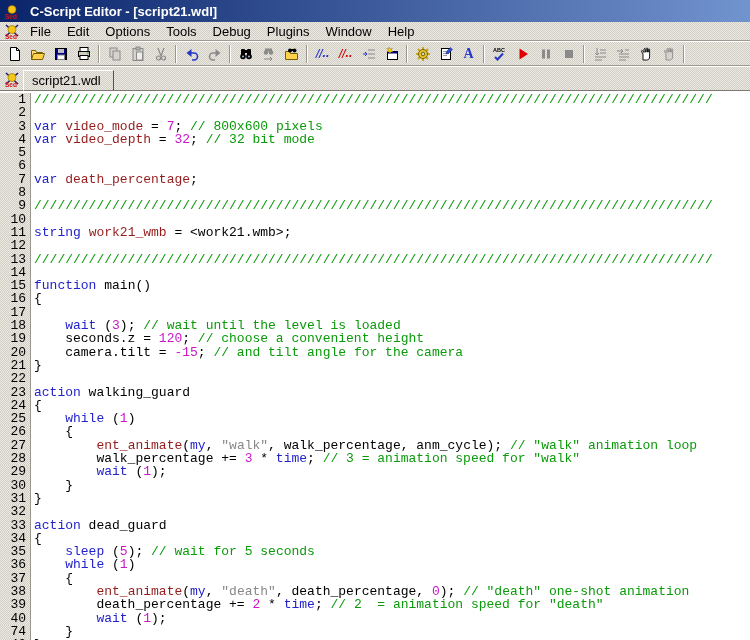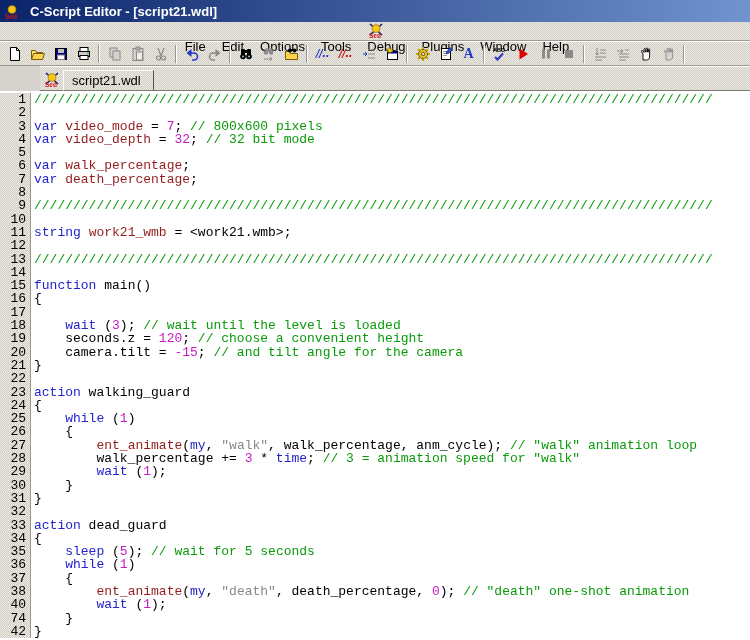--- a/index.html
+++ b/index.html
@@ -14,30 +14,30 @@
     background-size:2px 2px;
   }
   
   .titlebar{
     height:22px;display:flex;align-items:center;gap:10px;padding:0 4px;
     background:linear-gradient(to right,var(--titlebar_left,#0a246a),var(--titlebar_right,#7193ce));
   }
   .titlebar .title{color:#fff;font-weight:bold;font-size:13px;white-space:nowrap;}
   .winicon{width:16px;height:16px;flex:none;display:inline-block;}
   
-  .menubar{height:18px;display:flex;align-items:center;padding-left:4px;gap:0;border-bottom:1px solid #9d9a92;flex-direction:column;}
+  .menubar{height:18px;display:flex;align-items:center;padding-left:4px;gap:0;border-bottom:1px solid #9d9a92;}
   .menu-item{font-size:13px;color:#000;padding:1px 8px;white-space:nowrap;}
   .menubar .winicon{margin-right:2px;}
   
   .toolbar{height:23px;display:flex;align-items:center;padding-left:3px;border-top:1px solid #fff;border-bottom:1px solid #9d9a92;}
   .tb-btn{width:23px;height:22px;display:flex;align-items:center;justify-content:center;flex:none;}
   .tb-btn svg,.tb-btn span{display:block;}
   .tb-sep{width:0;height:18px;border-left:1px solid #9a968e;border-right:1px solid #ffffff;margin:0 3px;flex:none;}
   
-  .tabbar{height:23px;display:flex;align-items:flex-end;padding-left:4px;border-top:1px solid #fff;border-bottom:1px solid #7d7a74;margin-left:40px;}
+  .tabbar{height:23px;display:flex;align-items:flex-end;padding-left:4px;border-top:1px solid #fff;border-bottom:1px solid #7d7a74;}
   .tabbar .winicon{margin:0 3px 3px 0;}
   .tab{
     height:19px;display:flex;align-items:center;padding:0 12px 0 8px;
     font-size:13px;color:#000;white-space:nowrap;margin-bottom:-1px;
     border-top:1px solid #fff;border-left:1px solid #fff;border-right:1px solid #55524c;
     border-bottom:1px solid #7d7a74;
   }
   
   .codearea{
     height:552px;background:#fff;overflow:hidden;
@@ -338,21 +338,21 @@
       <span>script21.wdl</span>
     </span>
   </div>
 
   <div class="codearea" id="codearea">
       <div class="code-line"><span class="ln">1</span><span class="code"><span class="com">///////////////////////////////////////////////////////////////////////////////////////</span></span></div>
       <div class="code-line"><span class="ln">2</span><span class="code"></span></div>
       <div class="code-line"><span class="ln">3</span><span class="code"><span class="kw">var</span><span class="pl"> </span><span class="id">video_mode</span><span class="pl"> = </span><span class="num">7</span><span class="pl">; </span><span class="com">// 800x600 pixels</span></span></div>
       <div class="code-line"><span class="ln">4</span><span class="code"><span class="kw">var</span><span class="pl"> </span><span class="id">video_depth</span><span class="pl"> = </span><span class="num">32</span><span class="pl">; </span><span class="com">// 32 bit mode</span></span></div>
       <div class="code-line"><span class="ln">5</span><span class="code"></span></div>
-      <div class="code-line"><span class="ln">6</span><span class="code"><span class="kw">var</span><span class="pl"> </span><span class="id">walk_percentage</span><span class="pl">;</span></span></div>
+      <div class="code-line"><span class="ln">6</span></div>
       <div class="code-line"><span class="ln">7</span><span class="code"><span class="kw">var</span><span class="pl"> </span><span class="id">death_percentage</span><span class="pl">;</span></span></div>
       <div class="code-line"><span class="ln">8</span><span class="code"></span></div>
       <div class="code-line"><span class="ln">9</span><span class="code"><span class="com">///////////////////////////////////////////////////////////////////////////////////////</span></span></div>
       <div class="code-line"><span class="ln">10</span><span class="code"></span></div>
       <div class="code-line"><span class="ln">11</span><span class="code"><span class="kw">string</span><span class="pl"> </span><span class="id">work21_wmb</span><span class="pl"> = &lt;work21.wmb&gt;;</span></span></div>
       <div class="code-line"><span class="ln">12</span><span class="code"></span></div>
       <div class="code-line"><span class="ln">13</span><span class="code"><span class="com">///////////////////////////////////////////////////////////////////////////////////////</span></span></div>
       <div class="code-line"><span class="ln">14</span><span class="code"></span></div>
       <div class="code-line"><span class="ln">15</span><span class="code"><span class="kw">function</span><span class="pl"> main()</span></span></div>
       <div class="code-line"><span class="ln">16</span><span class="code"><span class="pl">{</span></span></div>
@@ -371,18 +371,19 @@
       <div class="code-line"><span class="ln">29</span><span class="code"><span class="pl">        </span><span class="kw">wait</span><span class="pl"> (</span><span class="num">1</span><span class="pl">);</span></span></div>
       <div class="code-line"><span class="ln">30</span><span class="code"><span class="pl">    }</span></span></div>
       <div class="code-line"><span class="ln">31</span><span class="code"><span class="pl">}</span></span></div>
       <div class="code-line"><span class="ln">32</span><span class="code"></span></div>
       <div class="code-line"><span class="ln">33</span><span class="code"><span class="kw">action</span><span class="pl"> dead_guard</span></span></div>
       <div class="code-line"><span class="ln">34</span><span class="code"><span class="pl">{</span></span></div>
       <div class="code-line"><span class="ln">35</span><span class="code"><span class="pl">    </span><span class="kw">sleep</span><span class="pl"> (</span><span class="num">5</span><span class="pl">); </span><span class="com">// wait for 5 seconds</span></span></div>
       <div class="code-line"><span class="ln">36</span><span class="code"><span class="pl">    </span><span class="kw">while</span><span class="pl"> (</span><span class="num">1</span><span class="pl">)</span></span></div>
       <div class="code-line"><span class="ln">37</span><span class="code"><span class="pl">    {</span></span></div>
       <div class="code-line"><span class="ln">38</span><span class="code"><span class="pl">        </span><span class="id">ent_animate</span><span class="pl">(</span><span class="kw">my</span><span class="pl">, </span><span class="str">"death"</span><span class="pl">, death_percentage, </span><span class="num">0</span><span class="pl">); </span><span class="com">// "death" one-shot animation</span></span></div>
+      <div class="code-line"><span class="ln">39</span><span class="code"><span class="pl">        death_percentage += </span><span class="num">2</span><span class="pl"> * </span><span class="kw">time</span><span class="pl">; </span><span class="com">// 2  = animation speed for "death"</span></span></div>
       <div class="code-line"><span class="ln">40</span><span class="code"><span class="pl">        </span><span class="kw">wait</span><span class="pl"> (</span><span class="num">1</span><span class="pl">);</span></span></div>
       <div class="code-line"><span class="ln">74</span><span class="code"><span class="pl">    }</span></span></div>
       <div class="code-line"><span class="ln">42</span><span class="code"><span class="pl">}</span></span></div>
     </div>
 
 </div>
 
 </body></html>

